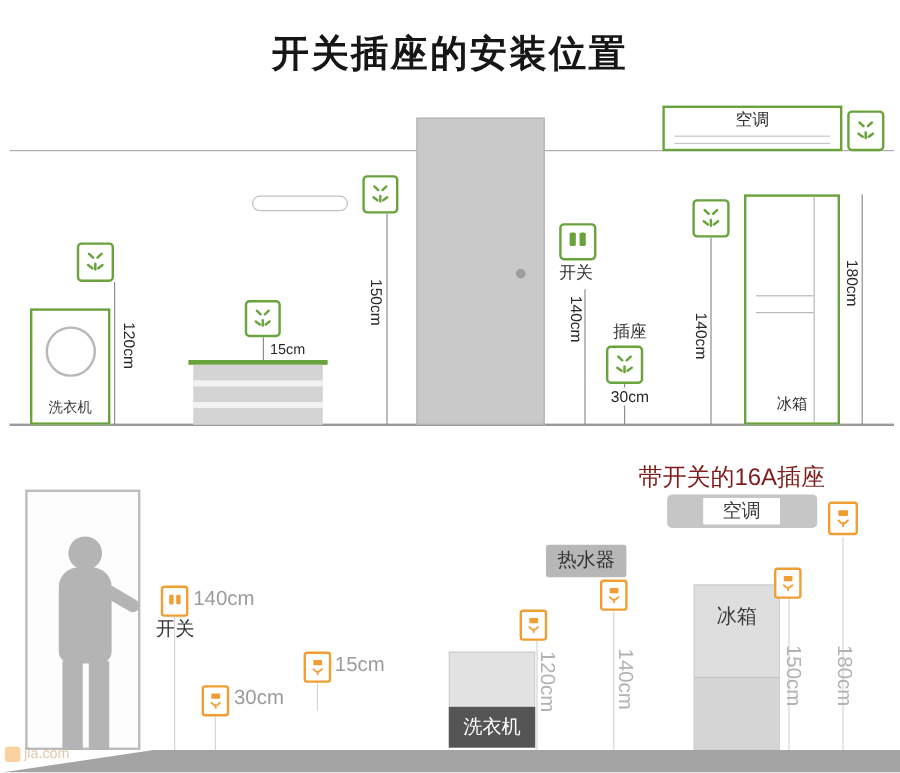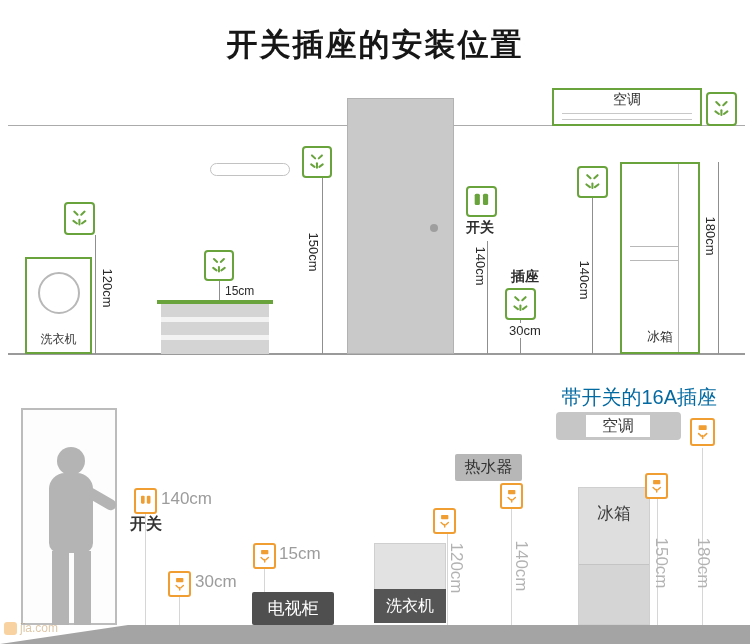--- a/index.html
+++ b/index.html
@@ -11,21 +11,21 @@
   .vline{position:absolute;width:1px;background:#8f8f8f;}
   .vline.lt{background:#d6d6d6;}
   .icon{position:absolute;background:#fff;display:flex;align-items:center;justify-content:center;}
   .icon.green{border:2px solid var(--green);border-radius:4px;color:var(--green);}
   .icon.orange{border:2px solid var(--orange);border-radius:3px;color:var(--orange);}
   .icon svg{width:92%;height:92%;}
   .dim{position:absolute;font-size:13px;color:#2a2a2a;white-space:nowrap;background:#fff;padding:0 1px;}
   .vdim{position:absolute;width:60px;height:16px;line-height:16px;text-align:center;transform:rotate(90deg);font-size:13px;color:#2a2a2a;white-space:nowrap;}
   .vdimg{position:absolute;width:60px;height:18px;line-height:18px;text-align:center;transform:rotate(90deg);font-size:17px;color:#b2b2b2;white-space:nowrap;}
   .hdimg{position:absolute;font-size:17px;color:#9c9c9c;white-space:nowrap;}
-  .lbl{position:absolute;color:#2e2e2e;white-space:nowrap;font-weight:bold;}
+  .lbl{position:absolute;color:#2e2e2e;white-space:nowrap;}
   .greenbox{position:absolute;background:#fff;border:2px solid var(--green);}
   .pill{border-radius:15px;display:flex;align-items:center;justify-content:center;font-size:13px;color:#2e2e2e;}
   .sil{position:absolute;background:#b4b4b4;}
 </style>
 </head>
 <body>
 
 <svg width="0" height="0" style="position:absolute" aria-hidden="true">
 <defs>
   <symbol id="sym-socket" viewBox="0 0 24 24">
@@ -141,21 +141,21 @@
   <div class="greenbox" style="left:620px;top:162px;width:80px;height:192px;">
     <div style="position:absolute;left:56px;top:0;width:1px;height:100%;background:#b8b8b8;"></div>
     <div style="position:absolute;left:8px;top:82px;width:48px;height:1px;background:#b8b8b8;"></div>
     <div style="position:absolute;left:8px;top:96px;width:48px;height:1px;background:#b8b8b8;"></div>
     <div style="position:absolute;left:0;bottom:6px;width:100%;text-align:center;font-size:13px;color:#2e2e2e;">冰箱</div>
   </div>
 
   <div class="vline" style="left:718px;top:162px;height:192px;"></div>
   <div class="vdim" style="left:680px;top:228px;">180cm</div>
 
-  <div style="position:absolute;left:532px;top:384px;width:185px;text-align:right;font-size:20px;color:#0369a1;">带开关的16A插座</div>
+  <div style="position:absolute;left:532px;top:384px;width:185px;text-align:left;font-size:20px;color:#7f1d1d;">带开关的16A插座</div>
 
   <div style="position:absolute;left:0;top:625px;width:750px;height:19px;background:#a4a4a4;clip-path:polygon(128px 0,750px 0,750px 19px,0 19px);"></div>
 
   <div style="position:absolute;left:556px;top:412px;width:125px;height:28px;background:#c6c6c6;border-radius:4px;">
     <div style="position:absolute;left:30px;top:3px;width:64px;height:22px;background:#fff;display:flex;align-items:center;justify-content:center;">
       <span style="font-size:16px;color:#3c3c3c;">空调</span>
     </div>
   </div>
   <div class="icon orange" style="left:690px;top:418px;width:25px;height:28px;">
       <svg>
@@ -193,23 +193,20 @@
   <div class="hdimg" style="left:195px;top:572px;">30cm</div>
   <div class="vline lt" style="left:179px;top:597px;height:28px;"></div>
 
   <div class="icon orange" style="left:253px;top:543px;width:23px;height:26px;">
       <svg>
         <use href="#sym-socket-switch"></use>
       </svg>
     </div>
   <div class="hdimg" style="left:279px;top:544px;">15cm</div>
   <div class="vline lt" style="left:264px;top:569px;height:23px;"></div>
-  <div style="position:absolute;left:252px;top:592px;width:82px;height:33px;background:#4f4f4f;border-radius:2px;display:flex;align-items:center;justify-content:center;">
-    <span style="font-size:17px;color:#fff;">电视柜</span>
-  </div>
 
   <div style="position:absolute;left:374px;top:543px;width:72px;height:80px;background:#e2e2e2;border:1px solid #cfcfcf;">
     <div style="position:absolute;left:-1px;right:-1px;bottom:-1px;height:34px;background:#555;display:flex;align-items:center;justify-content:center;">
       <span style="font-size:16px;color:#fff;">洗衣机</span>
     </div>
   </div>
   <div class="icon orange" style="left:433px;top:508px;width:23px;height:26px;">
       <svg>
         <use href="#sym-socket-switch"></use>
       </svg>

